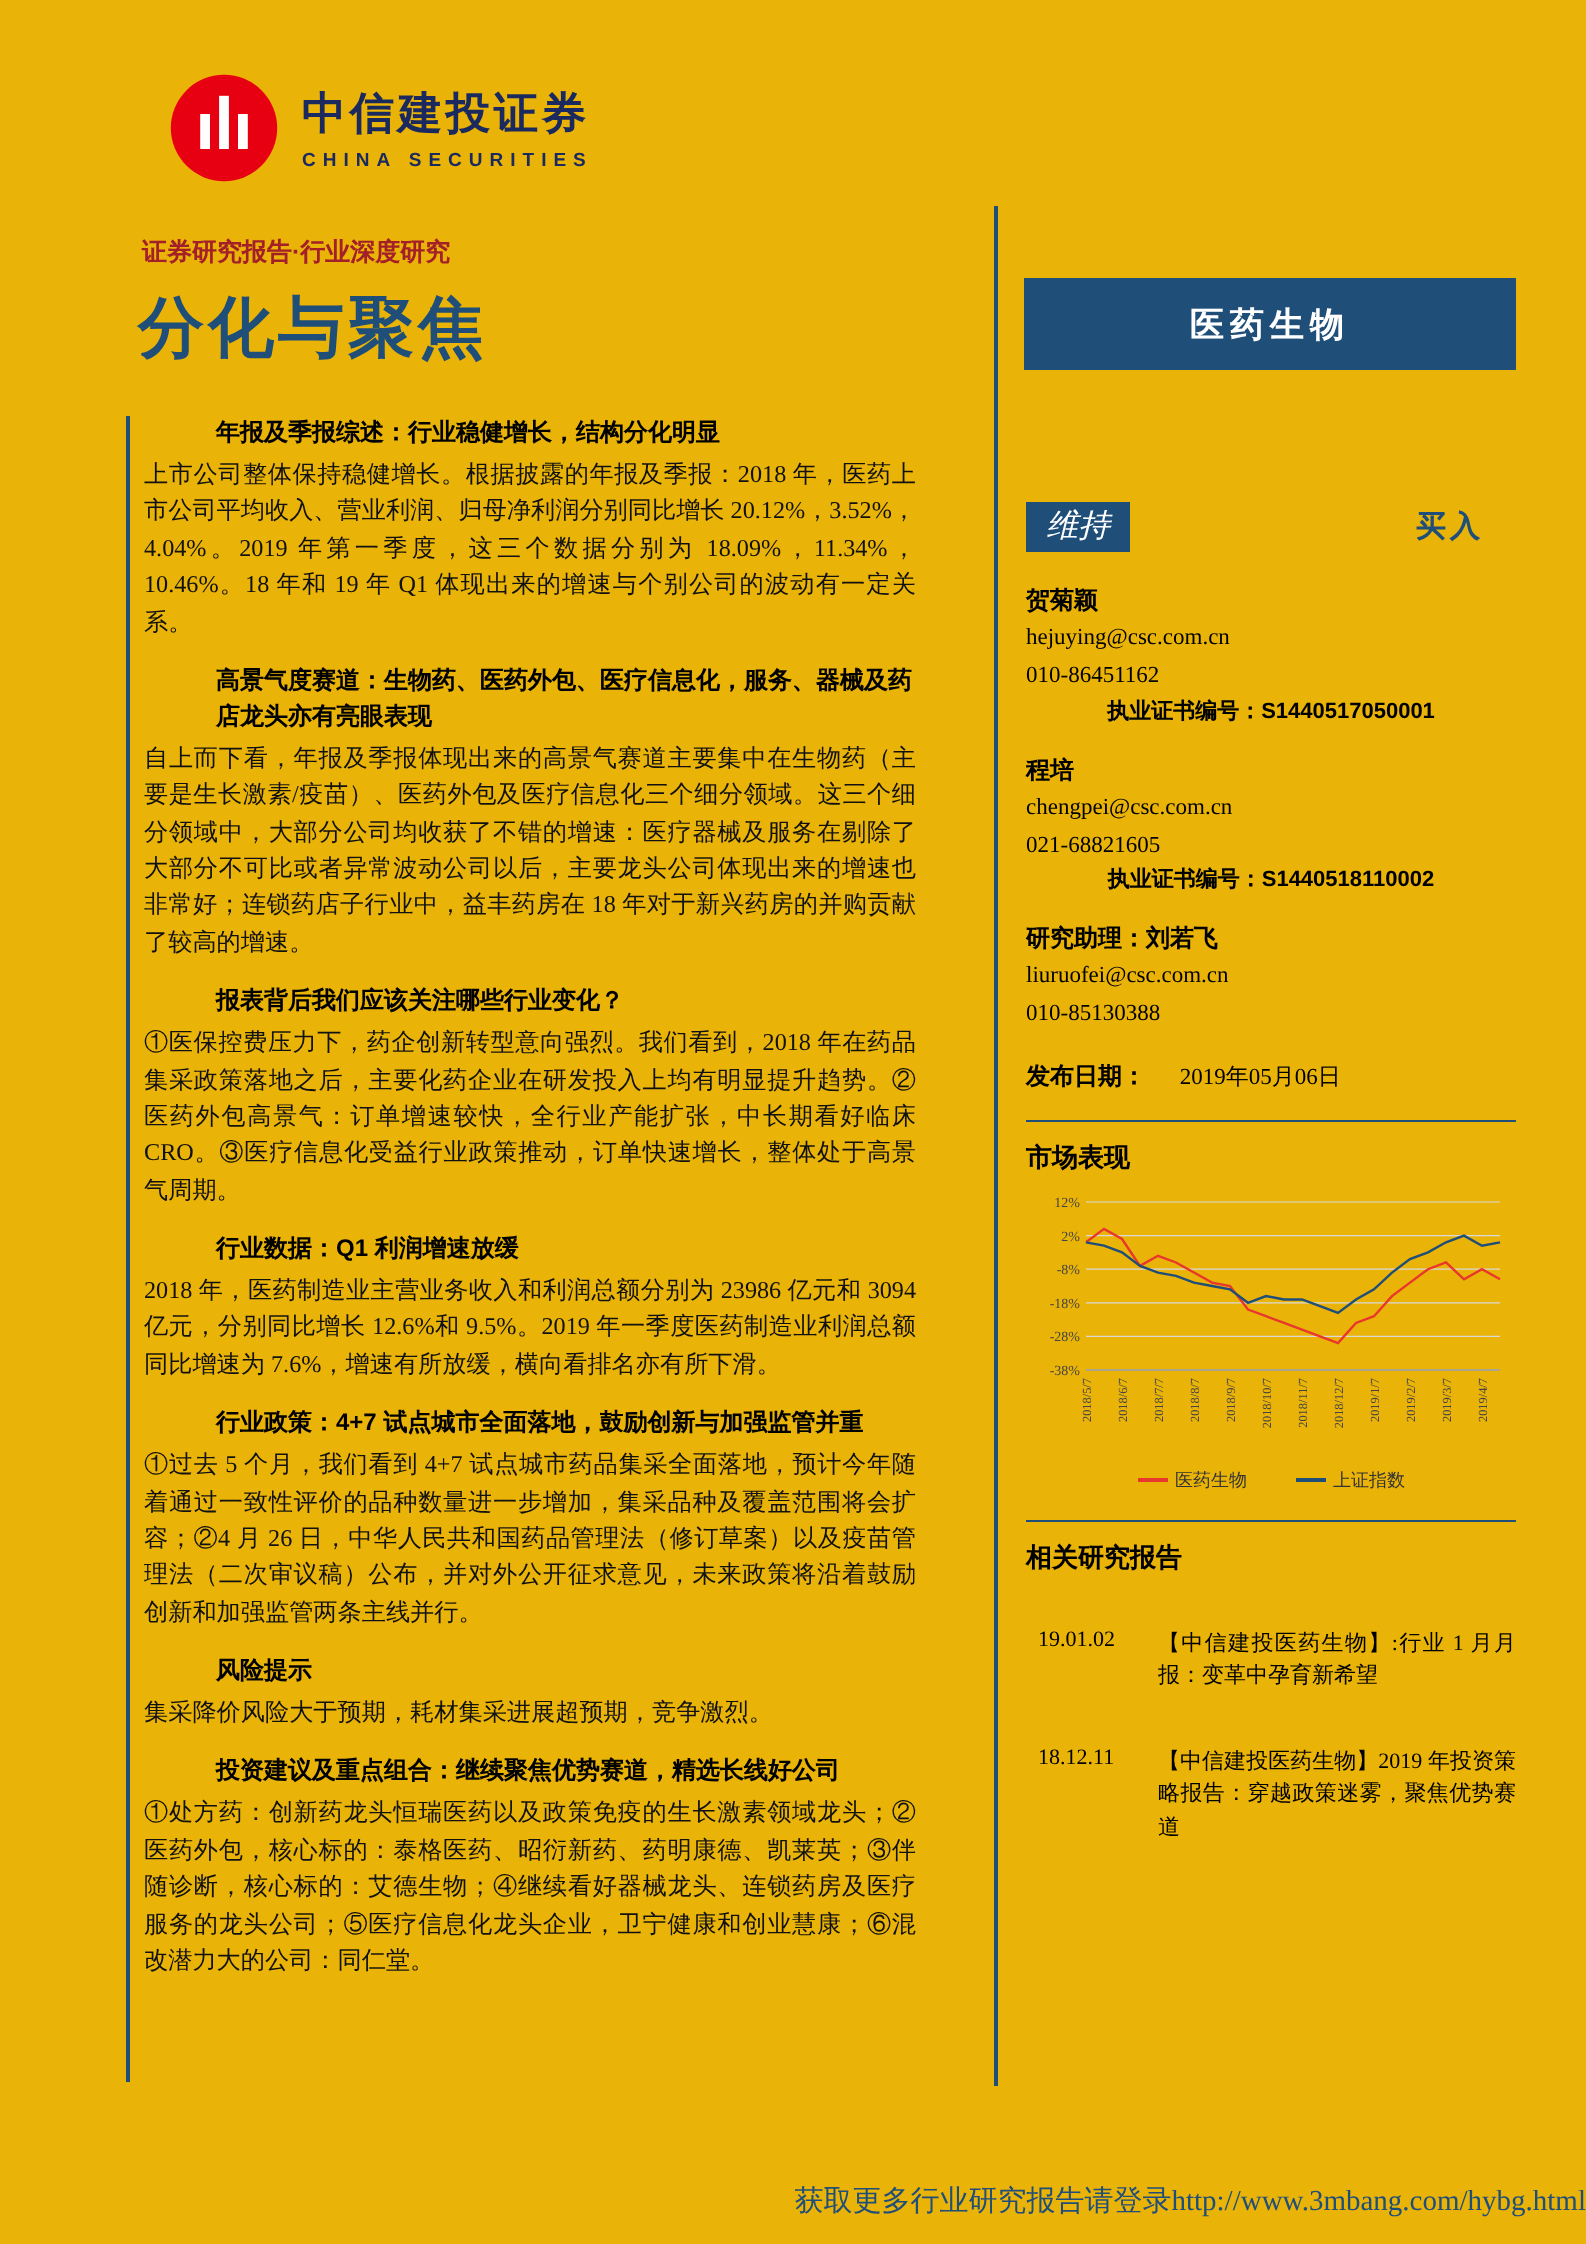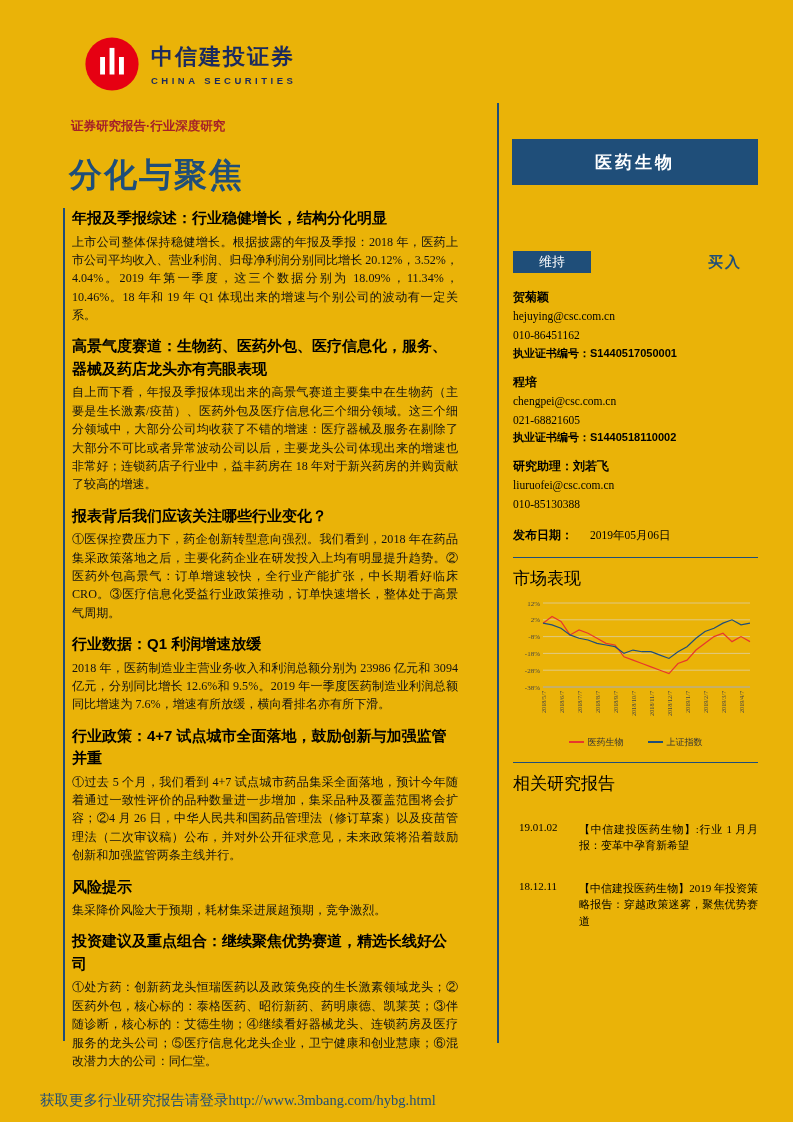--- a/index.html
+++ b/index.html
@@ -9,57 +9,57 @@
     font-family:"Liberation Serif", serif; color:#000; overflow:hidden;
   }
 
   
   .brand { position:absolute; left:84px; top:36px; display:flex; align-items:center; gap:11px; }
   .logo { width:56px; height:56px; flex:0 0 auto; }
   .brand-cn { font-size:22px; font-weight:bold; color:#1b2a5e; font-family:"Liberation Sans", sans-serif; letter-spacing:2px; }
   .brand-en { font-size:9.5px; font-weight:bold; color:#1b2a5e; font-family:"Liberation Sans", sans-serif; letter-spacing:3.5px; margin-top:3px; }
 
   .report-type { position:absolute; left:71px; top:118px; font-size:12.5px; font-weight:bold; color:#a42029; font-family:"Liberation Sans", sans-serif; }
-  .title { position:absolute; left:69px; top:153px; font-size:33px; font-weight:bold; color:#1f4e79; font-family:"Liberation Sans", sans-serif; letter-spacing:2px; }
+  .title { position:absolute; left:69px; top:142px; font-size:33px; font-weight:bold; color:#1f4e79; font-family:"Liberation Sans", sans-serif; letter-spacing:2px; }
 
   .left-rule { position:absolute; left:63px; top:208px; width:2px; height:833px; background:#1f4e79; }
 
   
   .main-col { position:absolute; left:72px; top:207px; width:386px; }
   .sec { margin-bottom:11px; }
-  .sec h2 { font-size:15px; font-weight:bold; color:#000; font-family:"Liberation Sans", sans-serif; line-height:1.5; margin-bottom:3px; }
+  .sec h2 { font-size:12px; font-weight:bold; color:#000; font-family:"Liberation Sans", sans-serif; line-height:1.5; margin-bottom:3px;margin-left:36px; }
   .sec p { font-size:12.1px; line-height:1.52; text-align:justify; color:#111; }
 
   
   .side-rule { position:absolute; left:497px; top:103px; width:2px; height:940px; background:#1f4e79; }
   .industry-box {
     position:absolute; left:512px; top:139px; width:246px; height:46px;
     background:#1f4e79; color:#fff; display:flex; align-items:center; justify-content:center;
     font-size:17px; font-weight:bold; font-family:"Liberation Sans", sans-serif; letter-spacing:3px;
   }
   .side { position:absolute; left:513px; top:251px; width:245px; font-size:11.5px; }
   .rating-row { display:flex; justify-content:space-between; align-items:center; margin-bottom:15px; }
-  .chip { background:#1f4e79; color:#fff; font-size:13px; padding:2px 26px; font-family:"Liberation Sans", sans-serif; }
+  .chip { background:#1f4e79; color:#fff; font-size:16px; padding:2px 10px; font-family:"Liberation Sans", sans-serif;font-style:italic; }
   .rating { color:#1f4e79; font-weight:bold; font-size:15px; font-family:"Liberation Sans", sans-serif; margin-right:16px; letter-spacing:2px; }
   .an { margin-bottom:10px; line-height:1.62; }
   .an .nm { font-weight:bold; font-size:12px; font-family:"Liberation Sans", sans-serif; }
-  .an .lic { font-weight:bold; font-size:11px; font-family:"Liberation Sans", sans-serif; }
+  .an .lic { font-weight:bold; font-size:11px; font-family:"Liberation Sans", sans-serif;text-align:center; }
   .pubrow { margin:13px 0 4px 0; }
   .publabel { font-weight:bold; font-size:12px; font-family:"Liberation Sans", sans-serif; margin-right:14px; }
   .side-div { border:none; border-top:1.5px solid #1f4e79; margin:13px 0 9px 0; }
-  .side-h { font-weight:normal; font-size:17px; font-family:"Liberation Sans", sans-serif; margin-bottom:5px; }
+  .side-h { font-weight:bold; font-size:13px; font-family:"Liberation Sans", sans-serif; margin-bottom:5px; }
   .chart-wrap svg { display:block; }
   .legend { display:flex; justify-content:center; gap:24px; font-size:9px; margin-top:1px; font-family:"Liberation Sans", sans-serif; color:#333; }
   .leg { display:flex; align-items:center; gap:4px; }
   .sw { display:inline-block; width:15px; height:2px; background:#999; }
   .report-row { display:flex; gap:12px; margin:26px 0 13px 0; padding-left:6px; }
   .rdate { font-size:11px; white-space:nowrap; width:48px; flex:0 0 auto; }
   .rtitle { font-size:11px; line-height:1.5; text-align:justify; flex:1; }
 
-  .footer { position:absolute; left:0; right:0; top:1091px; text-align:left; font-size:14.5px; color:#1f4e79;padding-left:40px; }
+  .footer { position:absolute; left:0; right:0; top:1091px; text-align:right; font-size:14.5px; color:#1f4e79;padding-left:40px; }
 </style>
 </head>
 <body>
 
 <div class="page">
 
   <header class="brand">
     <svg class="logo" viewBox="0 0 80 80" aria-hidden="true">
       <circle cx="40" cy="40" r="38" fill="#e60012"></circle>
       <rect x="23" y="30" width="7" height="25" fill="#ffffff"></rect>

